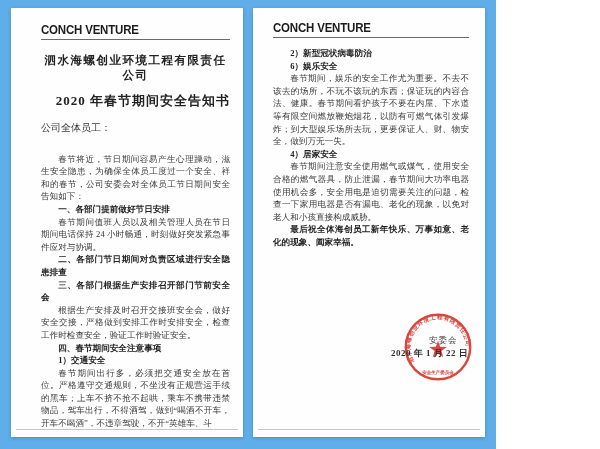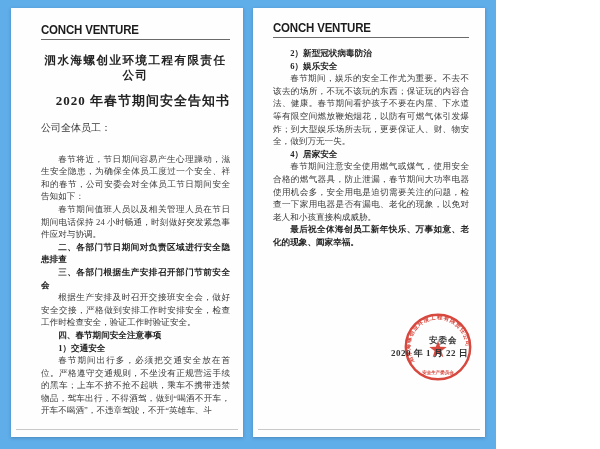--- a/index.html
+++ b/index.html
@@ -45,21 +45,21 @@
   .para.noindent { text-indent:0; }
   .heading { font-weight:700; color:#232323; text-indent:2em; }
   .subheading { font-weight:700; color:#232323; text-indent:2em; }
   .closing { font-weight:700; color:#232323; text-indent:2em; }
   .rp-body { margin-top:9px; }
   .lp-body { margin-top:18px; }
   
   .seal-wrap { position:absolute; top:304px; left:150px; width:70px; height:70px; opacity:.92; }
   .sig-name {
     position:absolute; top:327px; left:176px;
-    font-size:8.5px; color:#3b3b3b; letter-spacing:1px; font-weight:700;
+    font-size:8.5px; color:#3b3b3b; letter-spacing:1px; font-weight:400;
   }
   .sig-date {
     position:absolute; top:339px; left:138px; width:110px; 
     font-size:9px; color:#333; font-weight:600; letter-spacing:0.5px;
   }
 </style>
 </head>
 <body>
 
 <div class="frame">
@@ -71,20 +71,21 @@
       </div>
       <div class="logo-rule"></div>
 
       <div class="doc-title">泗水海螺创业环境工程有限责任公司</div>
       <div class="doc-subtitle">2020 年春节期间安全告知书</div>
 
       <div class="salutation">公司全体员工：</div>
 
       <div class="body-text lp-body">
         <p class="para">春节将近，节日期间容易产生心理躁动，滋生安全隐患，为确保全体员工度过一个安全、祥和的春节，公司安委会对全体员工节日期间安全告知如下：</p>
+        <p class="heading">一、各部门提前做好节日安排</p>
         <p class="para">春节期间值班人员以及相关管理人员在节日期间电话保持 24 小时畅通，时刻做好突发紧急事件应对与协调。</p>
         <p class="heading">二、各部门节日期间对负责区域进行安全隐患排查</p>
         <p class="heading">三、各部门根据生产安排召开部门节前安全会</p>
         <p class="para">根据生产安排及时召开交接班安全会，做好安全交接，严格做到安排工作时安排安全，检查工作时检查安全，验证工作时验证安全。</p>
         <p class="heading">四、春节期间安全注意事项</p>
         <p class="subheading">1）交通安全</p>
         <p class="para">春节期间出行多，必须把交通安全放在首位。严格遵守交通规则，不坐没有正规营运手续的黑车；上车不挤不抢不起哄，乘车不携带违禁物品，驾车出行，不得酒驾，做到“喝酒不开车，开车不喝酒”，不违章驾驶，不开“英雄车、斗</p>
       </div>
     </div>
   </div>

